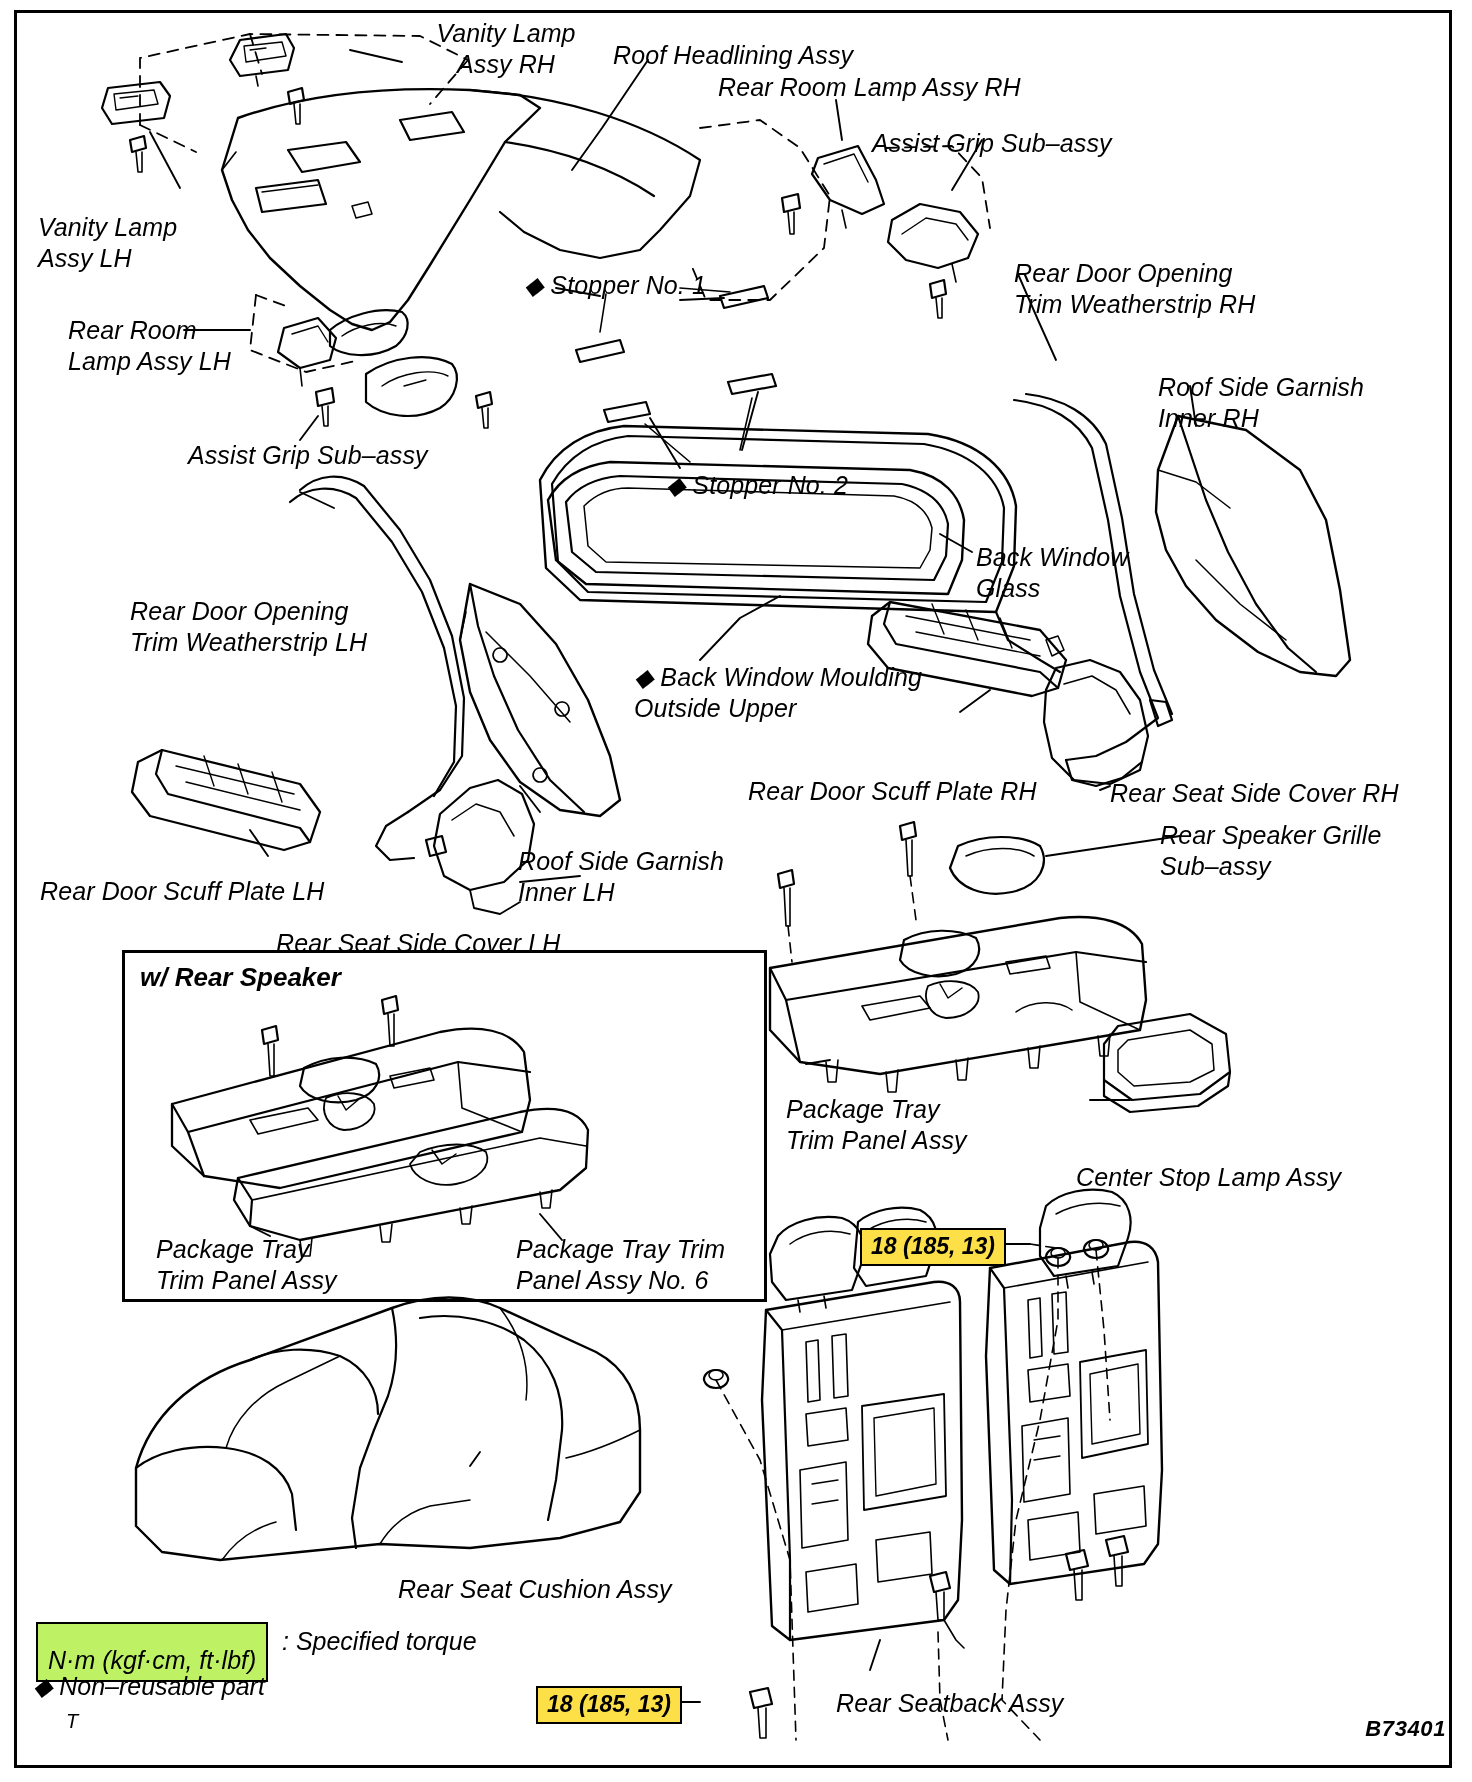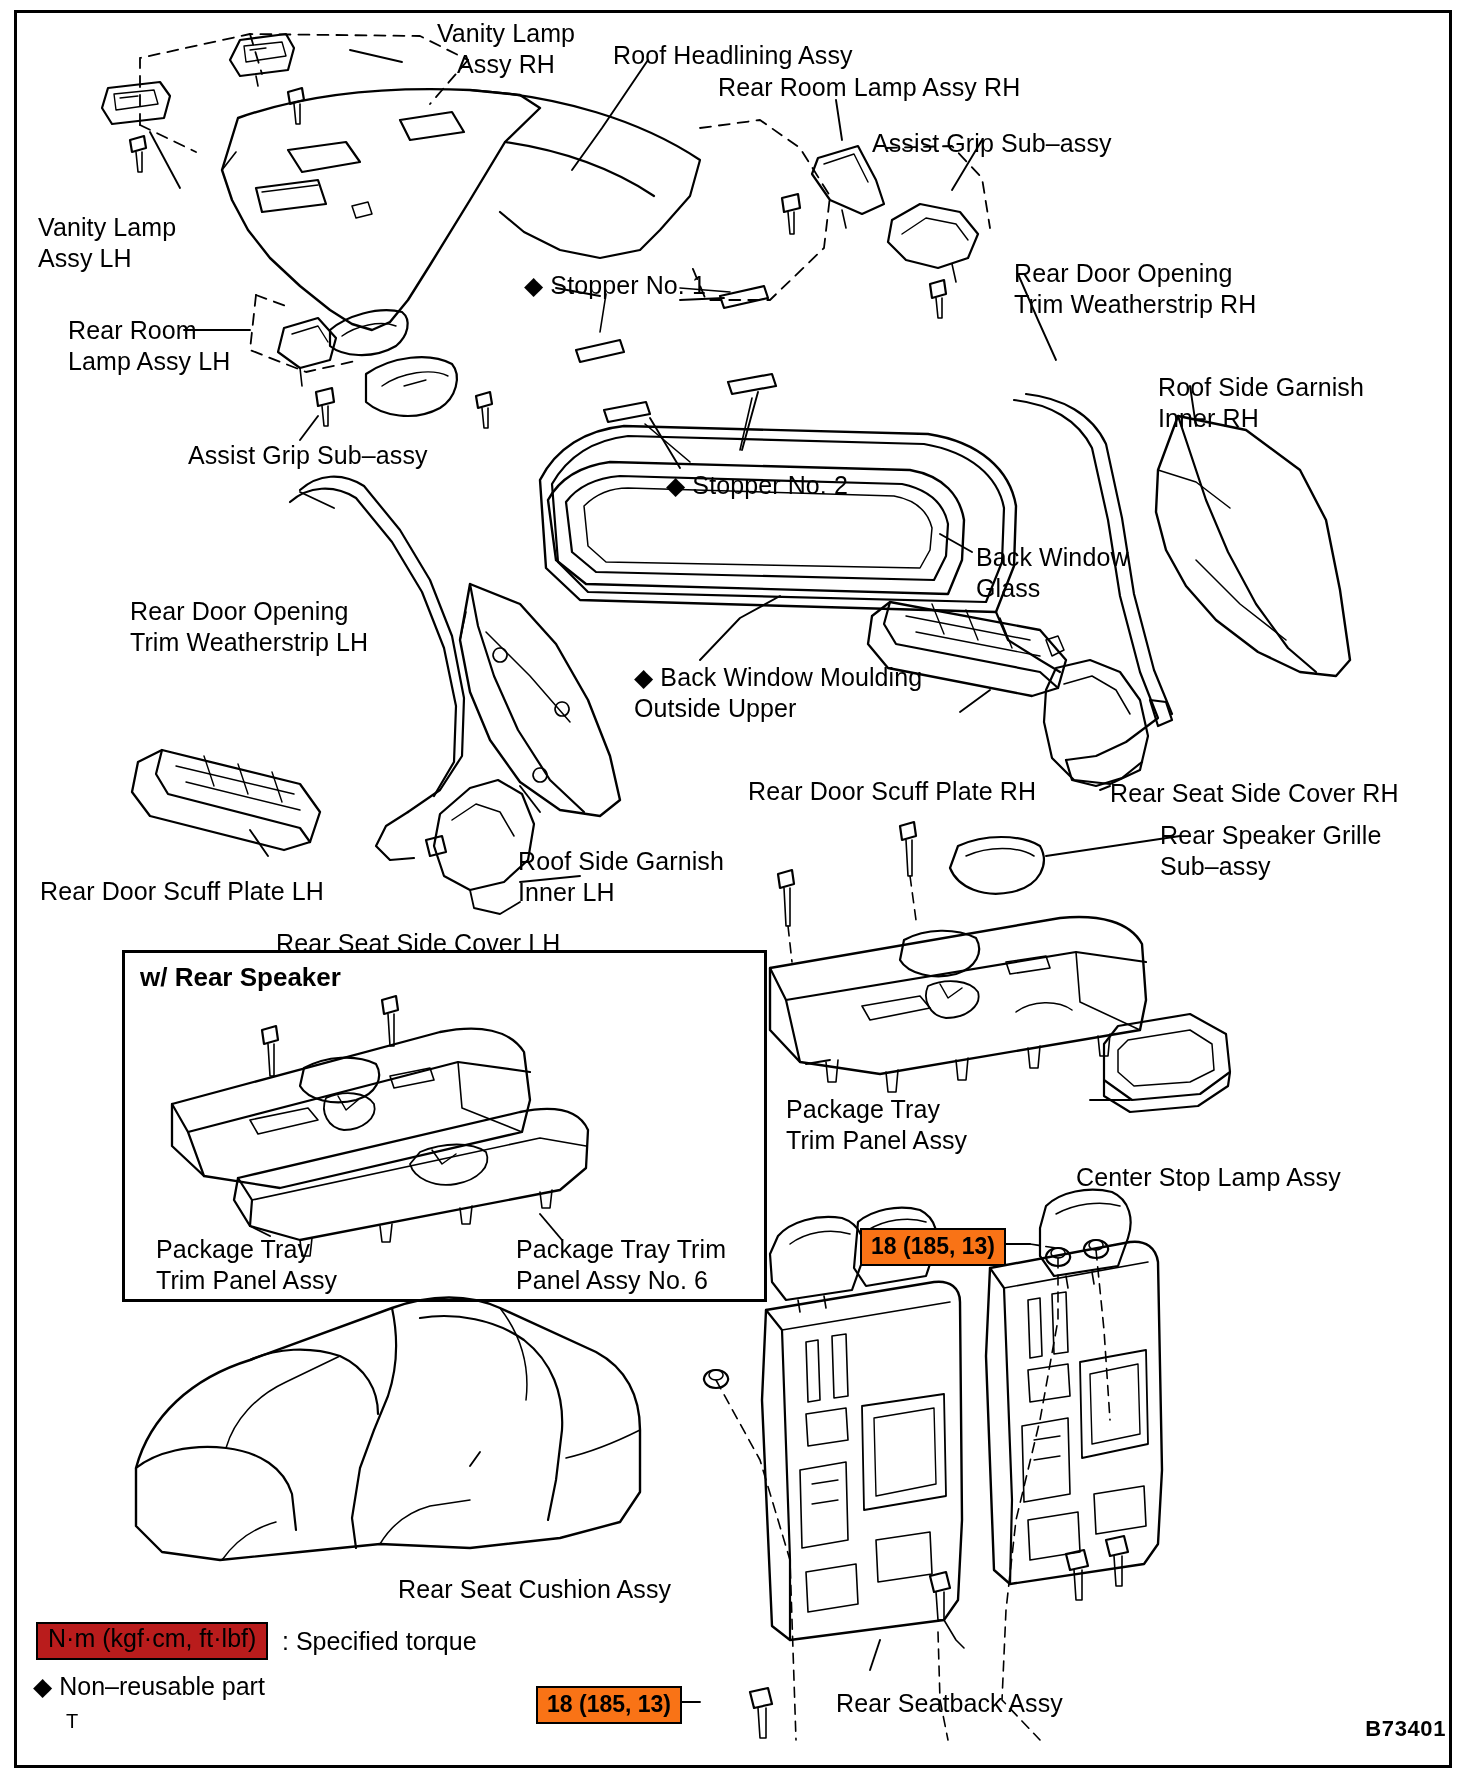--- a/index.html
+++ b/index.html
@@ -9,20 +9,21 @@
   }
   body {
     font-family: "Liberation Sans", sans-serif;
   }
   #page {
     position: relative;
     width: 1472px;
     height: 1782px;
     background: #ffffff;
     overflow: hidden;
+    font-style: italic;
   }
   #frame {
     position: absolute;
     left: 14px;
     top: 10px;
     width: 1438px;
     height: 1758px;
     border: 3px solid #000;
     box-sizing: border-box;
   }
@@ -42,21 +43,21 @@
     width: 1472px;
     height: 1782px;
     pointer-events: none;
   }
   .boxed {
     position: absolute;
     border: 2px solid #000;
     padding: 3px 9px 4px 9px;
     font-size: 23px;
     font-weight: bold;
-    background: #f97316;
+    background: #fde047;
     white-space: pre;
     line-height: 27px;
   }
   #sunshade-box {
     position: absolute;
     left: 122px;
     top: 950px;
     width: 645px;
     height: 352px;
     border: 3px solid #000;
@@ -68,23 +69,23 @@
     top: 962px;
     font-size: 26px;
     font-weight: bold;
     white-space: pre;
   }
   #legend-torque {
     position: absolute;
     left: 36px;
     top: 1622px;
     border: 2px solid #000;
-    padding: 0 10px 5px 10px;
+    padding: 22px 10px 5px 10px;
     font-size: 25px;
-    background: #b91c1c;
+    background: #bef264;
     white-space: pre;
   }
   #legend-torque-note {
     position: absolute;
     left: 282px;
     top: 1627px;
     font-size: 25px;
     white-space: pre;
   }
   #legend-nonreuse {

